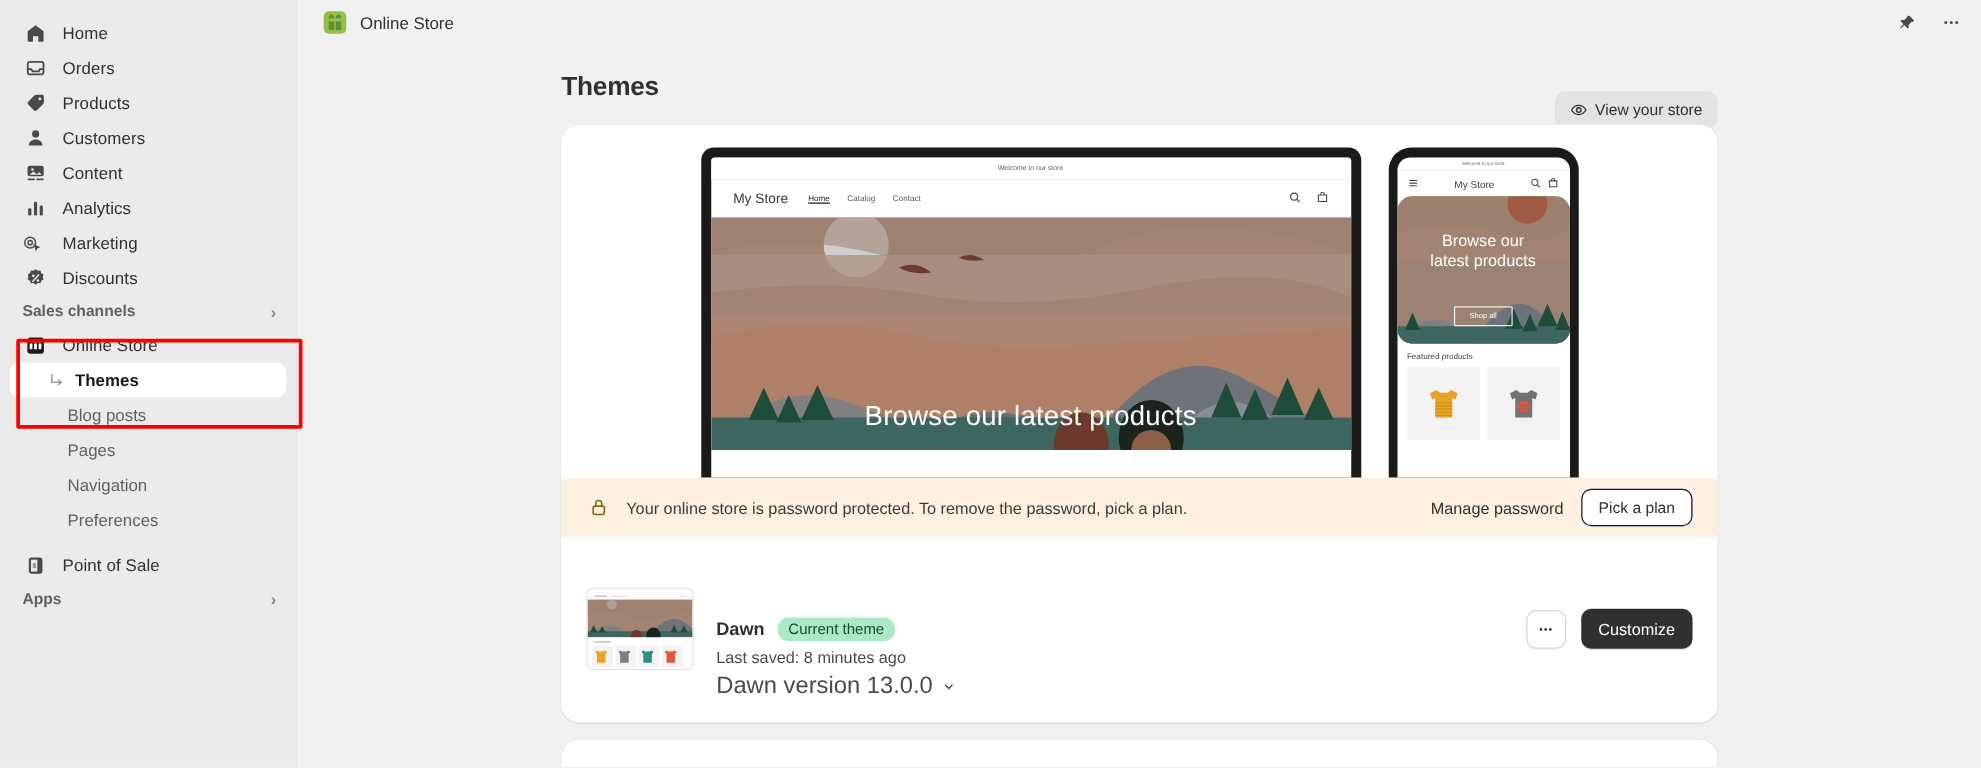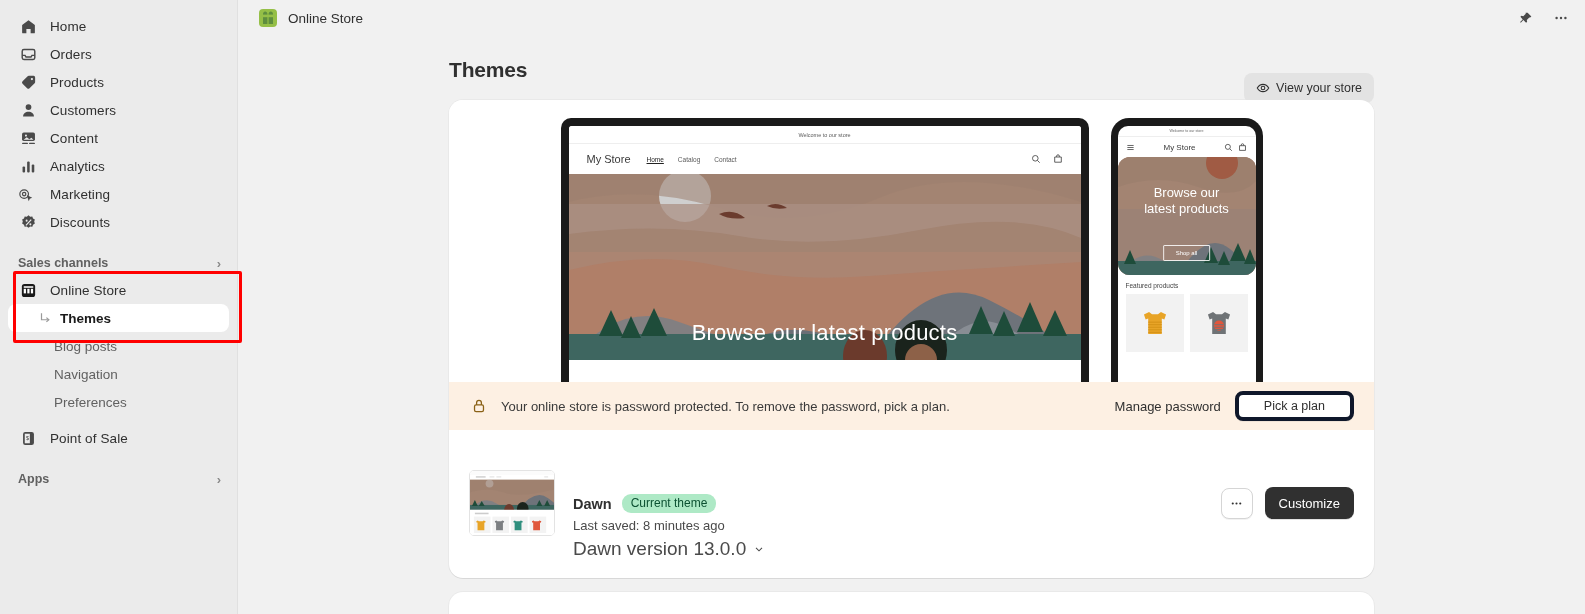--- a/index.html
+++ b/index.html
@@ -46,21 +46,20 @@
   }
   .sub-item.active {
     background: #fff; color: #1a1a1a; font-weight: bold;
     padding-left: 30px; gap: 6px;
   }
 
   .section-head {
     display: flex; align-items: center; justify-content: space-between;
     padding: 0 16px 0 18px;
     height: 26px;
-    margin-top: 14px;
     font-size: 12.5px; font-weight: bold; color: #616161;
     cursor: pointer;
   }
   .chev-r { color: #8a8a8a; font-size: 13px; }
   .spacer-8 { height: 8px; }
 
   
   .main {
     flex: 1; height: 614px; position: relative; background: #f1f1f1;
     overflow: hidden;
@@ -175,22 +174,22 @@
 
   
   .pw-banner {
     background: #fdf0e3; height: 48px;
     display: flex; align-items: center; padding: 0 20px 0 22px; gap: 14px;
   }
   .pw-text { font-size: 13px; color: #3a3a3a; }
   .pw-right { margin-left: auto; display: flex; align-items: center; gap: 14px; }
   .link-btn { font-size: 13px; color: #303030; background: none; border: none; cursor: pointer; font-family: inherit; }
   .plan-btn {
-    background: #fff; border: 4px solid #0f172a; border-radius: 8px;
-    height: 30px; padding: 0 25px; font-size: 12.5px; color: #303030;
+    background: #fff; border: 1px solid #0f172a; border-radius: 8px;
+    height: 30px; padding: 0 13px; font-size: 12.5px; color: #303030;
     cursor: pointer; font-family: inherit;
     box-shadow: 0 1px 0 rgba(0,0,0,.05);
   }
 
   
   .theme-row { display: flex; align-items: center; padding: 16px 20px 18px 20px; gap: 18px; }
   .thumb {
     width: 86px; height: 66px; border-radius: 5px; overflow: hidden;
     border: 1px solid #e3e3e3; background: #fff; flex: 0 0 86px; position: relative;
   }
@@ -345,20 +344,23 @@
         <svg width="14" height="14" viewBox="0 0 16 16" fill="none" stroke="#9a9a9a" stroke-width="1.4">
             <path d="M4 2.5v7.5h8"></path>
             <path d="M9.6 7.6 12.4 10l-2.8 2.4"></path>
           </svg>
       </span>
       <span>Themes</span>
     </div>
 
     <div class="sub-item">
       <span>Blog posts</span>
+    </div>
+    <div class="sub-item">
+      <span>Pages</span>
     </div>
     <div class="sub-item">
       <span>Navigation</span>
     </div>
     <div class="sub-item">
       <span>Preferences</span>
     </div>
 
     <div class="spacer-8"></div>
 

